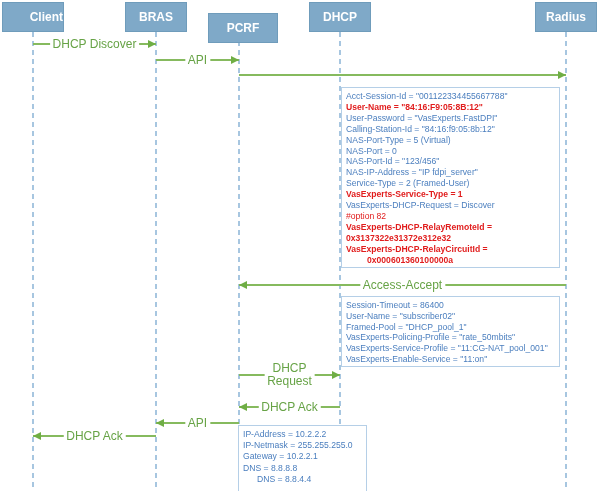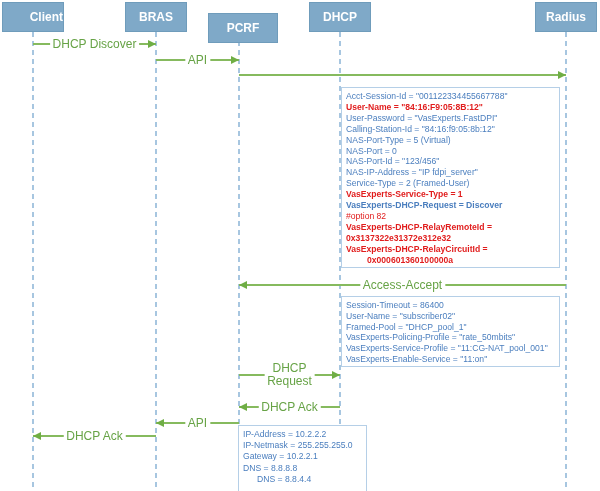--- a/index.html
+++ b/index.html
@@ -87,21 +87,21 @@
       <div class="attr-line" style="line-height: 10.9px;">Acct-Session-Id = "001122334455667788"</div>
       <div class="attr-line red bold" style="line-height: 10.9px;">User-Name = "84:16:F9:05:8B:12"</div>
       <div class="attr-line" style="line-height: 10.9px;">User-Password = "VasExperts.FastDPI"</div>
       <div class="attr-line" style="line-height: 10.9px;">Calling-Station-Id = "84:16:f9:05:8b:12"</div>
       <div class="attr-line" style="line-height: 10.9px;">NAS-Port-Type = 5 (Virtual)</div>
       <div class="attr-line" style="line-height: 10.9px;">NAS-Port = 0</div>
       <div class="attr-line" style="line-height: 10.9px;">NAS-Port-Id = "123/456"</div>
       <div class="attr-line" style="line-height: 10.9px;">NAS-IP-Address = "IP fdpi_server"</div>
       <div class="attr-line" style="line-height: 10.9px;">Service-Type = 2 (Framed-User)</div>
       <div class="attr-line red bold" style="line-height: 10.9px;">VasExperts-Service-Type = 1</div>
-      <div class="attr-line" style="line-height: 10.9px; font-weight: bold;">VasExperts-DHCP-Request = Discover</div>
+      <div class="attr-line" style="line-height: 10.9px;">VasExperts-DHCP-Request = Discover</div>
       <div class="attr-line red" style="line-height: 10.9px;">#option 82</div>
       <div class="attr-line red bold" style="line-height: 10.9px;">VasExperts-DHCP-RelayRemoteId =</div>
       <div class="attr-line red bold" style="line-height: 10.9px;">0x3137322e31372e312e32</div>
       <div class="attr-line red bold" style="line-height: 10.9px;">VasExperts-DHCP-RelayCircuitId =</div>
       <div class="attr-line red bold" style="line-height: 10.9px; padding-left: 21px;">0x000601360100000a</div>
     </div>
     <div class="attr-box" style="left: 341px; top: 296px; width: 219px; height: 71px;">
       <div class="attr-line" style="line-height: 10.8px;">Session-Timeout = 86400</div>
       <div class="attr-line" style="line-height: 10.8px;">User-Name = "subscriber02"</div>
       <div class="attr-line" style="line-height: 10.8px;">Framed-Pool = "DHCP_pool_1"</div>

